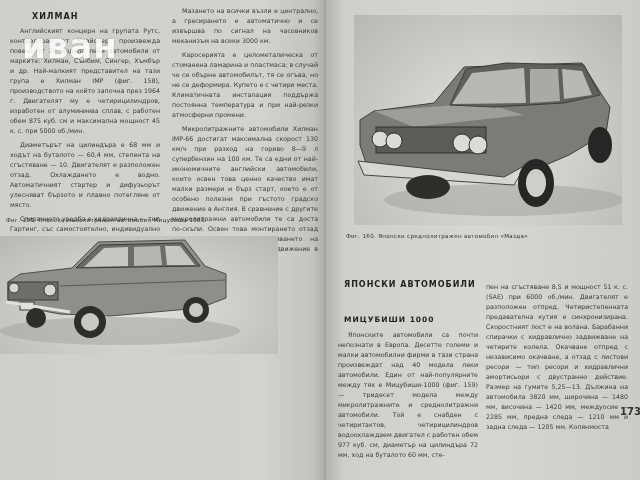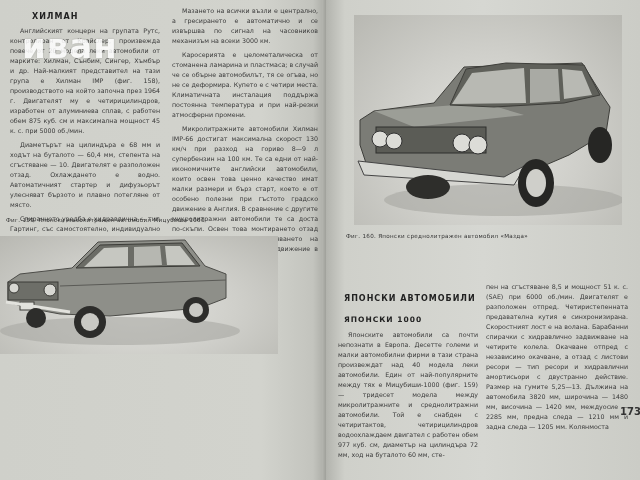--- a/index.html
+++ b/index.html
@@ -122,22 +122,22 @@
 
         <ellipse cx="182" cy="168" rx="18" ry="24" fill="#262624"></ellipse>
         <ellipse cx="182" cy="168" rx="10" ry="14" fill="#cfcfca"></ellipse>
         <ellipse cx="246" cy="130" rx="12" ry="18" fill="#262624"></ellipse>
         <ellipse cx="74" cy="172" rx="22" ry="12" fill="#2e2e2b"></ellipse>
       </svg>
     </div>
 
     <div class="caption" style="left:20px; top:233px;">Фиг. 160. Японски среднолитражен автомобил «Мазда»</div>
 
-    <div class="heading" style="left:18px; top:294px; font-size:8px;">ЯПОНСКИ АВТОМОБИЛИ</div>
-    <div class="heading" style="left:18px; top:315px; font-size:7.5px;">ЯПОНСКИ 1000</div>
+    <div class="heading" style="left:18px; top:280px; font-size:8px;">ЯПОНСКИ АВТОМОБИЛИ</div>
+    <div class="heading" style="left:18px; top:315px; font-size:7.5px;">МИЦУБИШИ 1000</div>
 
     <div class="text-block" style="left:12px; top:330px; width:140px;">
       <p>Японските автомобили са почти непознати в Европа. Десетте големи и малки автомобилни фирми в тази страна произвеждат над 40 модела леки автомобили. Един от най-популярните между тях е Мицубиши-1000 (фиг. 159) — тридесет модела между микролитражните и среднолитражни автомобили. Той е снабден с четиритактов, четирицилиндров водоохлаждаем двигател с работен обем 977 куб. см, диаметър на цилиндъра 72 мм, ход на буталото 60 мм, сте-</p>
     </div>
 
     <div class="text-block" style="left:160px; top:282px; width:142px; text-indent:0;">
       <p style="text-indent:0">пен на сгъстяване 8,5 и мощност 51 к. с. (SAE) при 6000 об./мин. Двигателят е разположен отпред. Четиристепенната предавателна кутия е синхронизирана. Скоростният лост е на волана. Барабанни спирачки с хидравлично задвижване на четирите колела. Окачване отпред с независимо окачване, а отзад с листови ресори — тип ресори и хидравлични амортисьори с двустранно действие. Размер на гумите 5,25—13. Дължина на автомобила 3820 мм, широчина — 1480 мм, височина — 1420 мм, междуосие — 2285 мм, предна следа — 1210 мм и задна следа — 1205 мм. Колянмоста</p>
     </div>
 
     <div class="page-number" style="left:294px; top:406px;">173</div>

